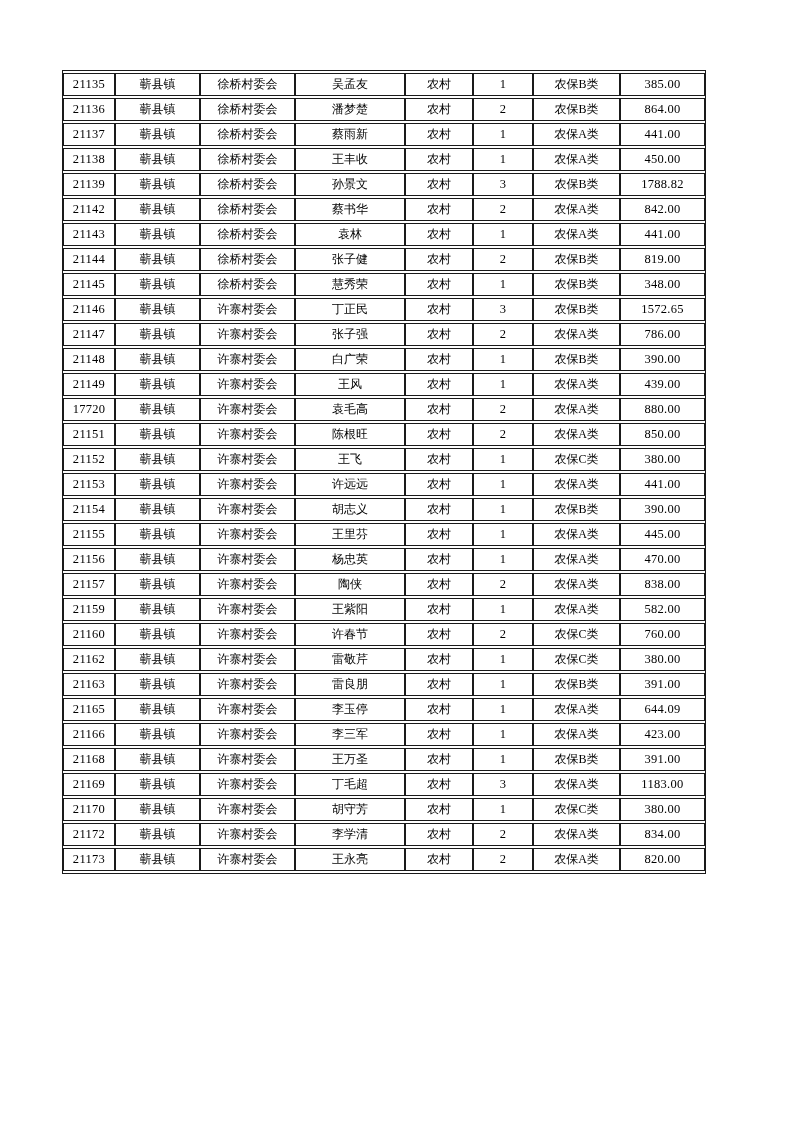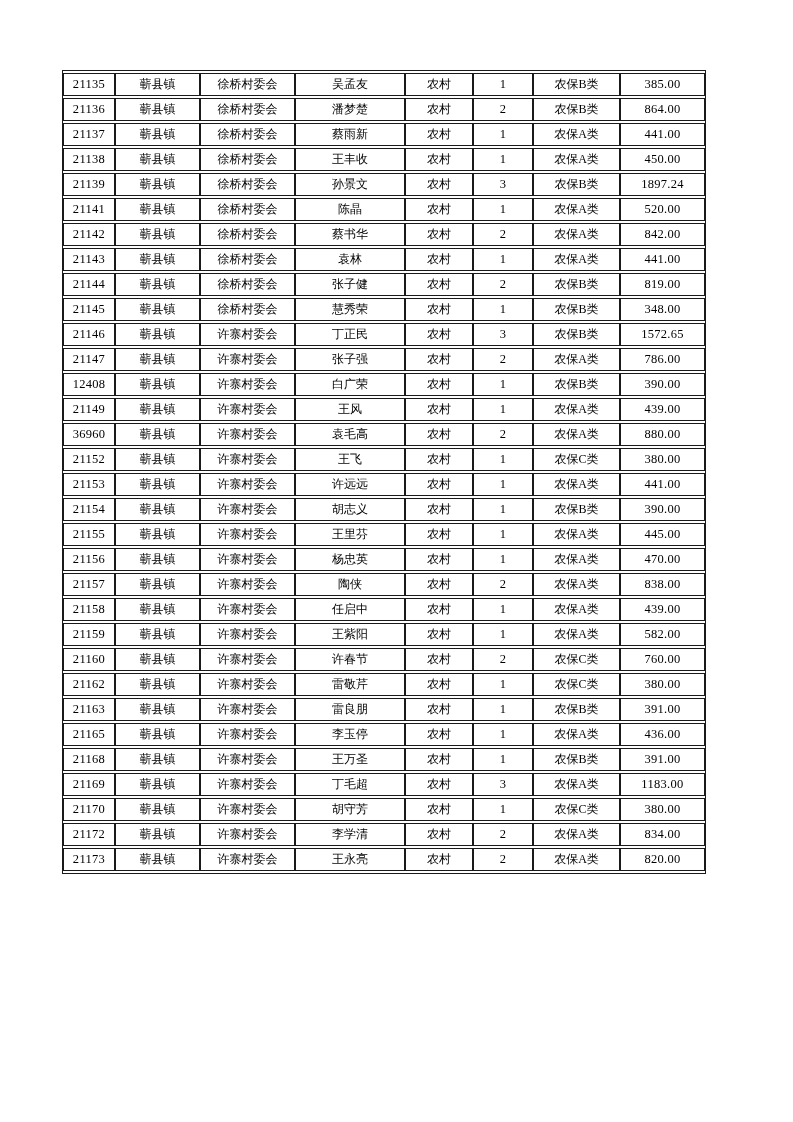--- a/index.html
+++ b/index.html
@@ -102,31 +102,21 @@
       <td class="num">450.00</td>
     </tr>
         <tr>
       <td class="num">21139</td>
       <td>蕲县镇</td>
       <td>徐桥村委会</td>
       <td>孙景文</td>
       <td>农村</td>
       <td class="num">3</td>
       <td>农保B类</td>
-      <td class="num">1897.24</td>
-    </tr>
-        <tr>
-      <td class="num">21141</td>
-      <td>蕲县镇</td>
-      <td>徐桥村委会</td>
-      <td>陈晶</td>
-      <td>农村</td>
-      <td class="num">1</td>
-      <td>农保A类</td>
-      <td class="num">520.00</td>
+      <td class="num">1788.82</td>
     </tr>
         <tr>
       <td class="num">21142</td>
       <td>蕲县镇</td>
       <td>徐桥村委会</td>
       <td>蔡书华</td>
       <td>农村</td>
       <td class="num">2</td>
       <td>农保A类</td>
       <td class="num">842.00</td>
@@ -175,48 +165,58 @@
       <td class="num">21147</td>
       <td>蕲县镇</td>
       <td>许寨村委会</td>
       <td>张子强</td>
       <td>农村</td>
       <td class="num">2</td>
       <td>农保A类</td>
       <td class="num">786.00</td>
     </tr>
         <tr>
-      <td class="num">12408</td>
+      <td class="num">21148</td>
       <td>蕲县镇</td>
       <td>许寨村委会</td>
       <td>白广荣</td>
       <td>农村</td>
       <td class="num">1</td>
       <td>农保B类</td>
       <td class="num">390.00</td>
     </tr>
         <tr>
       <td class="num">21149</td>
       <td>蕲县镇</td>
       <td>许寨村委会</td>
       <td>王风</td>
       <td>农村</td>
       <td class="num">1</td>
       <td>农保A类</td>
       <td class="num">439.00</td>
     </tr>
         <tr>
-      <td class="num">36960</td>
+      <td class="num">17720</td>
       <td>蕲县镇</td>
       <td>许寨村委会</td>
       <td>袁毛高</td>
       <td>农村</td>
       <td class="num">2</td>
       <td>农保A类</td>
       <td class="num">880.00</td>
+    </tr>
+        <tr>
+      <td class="num">21151</td>
+      <td>蕲县镇</td>
+      <td>许寨村委会</td>
+      <td>陈根旺</td>
+      <td>农村</td>
+      <td class="num">2</td>
+      <td>农保A类</td>
+      <td class="num">850.00</td>
     </tr>
         <tr>
       <td class="num">21152</td>
       <td>蕲县镇</td>
       <td>许寨村委会</td>
       <td>王飞</td>
       <td>农村</td>
       <td class="num">1</td>
       <td>农保C类</td>
       <td class="num">380.00</td>
@@ -265,30 +265,20 @@
       <td class="num">21157</td>
       <td>蕲县镇</td>
       <td>许寨村委会</td>
       <td>陶侠</td>
       <td>农村</td>
       <td class="num">2</td>
       <td>农保A类</td>
       <td class="num">838.00</td>
     </tr>
         <tr>
-      <td class="num">21158</td>
-      <td>蕲县镇</td>
-      <td>许寨村委会</td>
-      <td>任启中</td>
-      <td>农村</td>
-      <td class="num">1</td>
-      <td>农保A类</td>
-      <td class="num">439.00</td>
-    </tr>
-        <tr>
       <td class="num">21159</td>
       <td>蕲县镇</td>
       <td>许寨村委会</td>
       <td>王紫阳</td>
       <td>农村</td>
       <td class="num">1</td>
       <td>农保A类</td>
       <td class="num">582.00</td>
     </tr>
         <tr>
@@ -322,21 +312,31 @@
       <td class="num">391.00</td>
     </tr>
         <tr>
       <td class="num">21165</td>
       <td>蕲县镇</td>
       <td>许寨村委会</td>
       <td>李玉停</td>
       <td>农村</td>
       <td class="num">1</td>
       <td>农保A类</td>
-      <td class="num">436.00</td>
+      <td class="num">644.09</td>
+    </tr>
+        <tr>
+      <td class="num">21166</td>
+      <td>蕲县镇</td>
+      <td>许寨村委会</td>
+      <td>李三军</td>
+      <td>农村</td>
+      <td class="num">1</td>
+      <td>农保A类</td>
+      <td class="num">423.00</td>
     </tr>
         <tr>
       <td class="num">21168</td>
       <td>蕲县镇</td>
       <td>许寨村委会</td>
       <td>王万圣</td>
       <td>农村</td>
       <td class="num">1</td>
       <td>农保B类</td>
       <td class="num">391.00</td>

